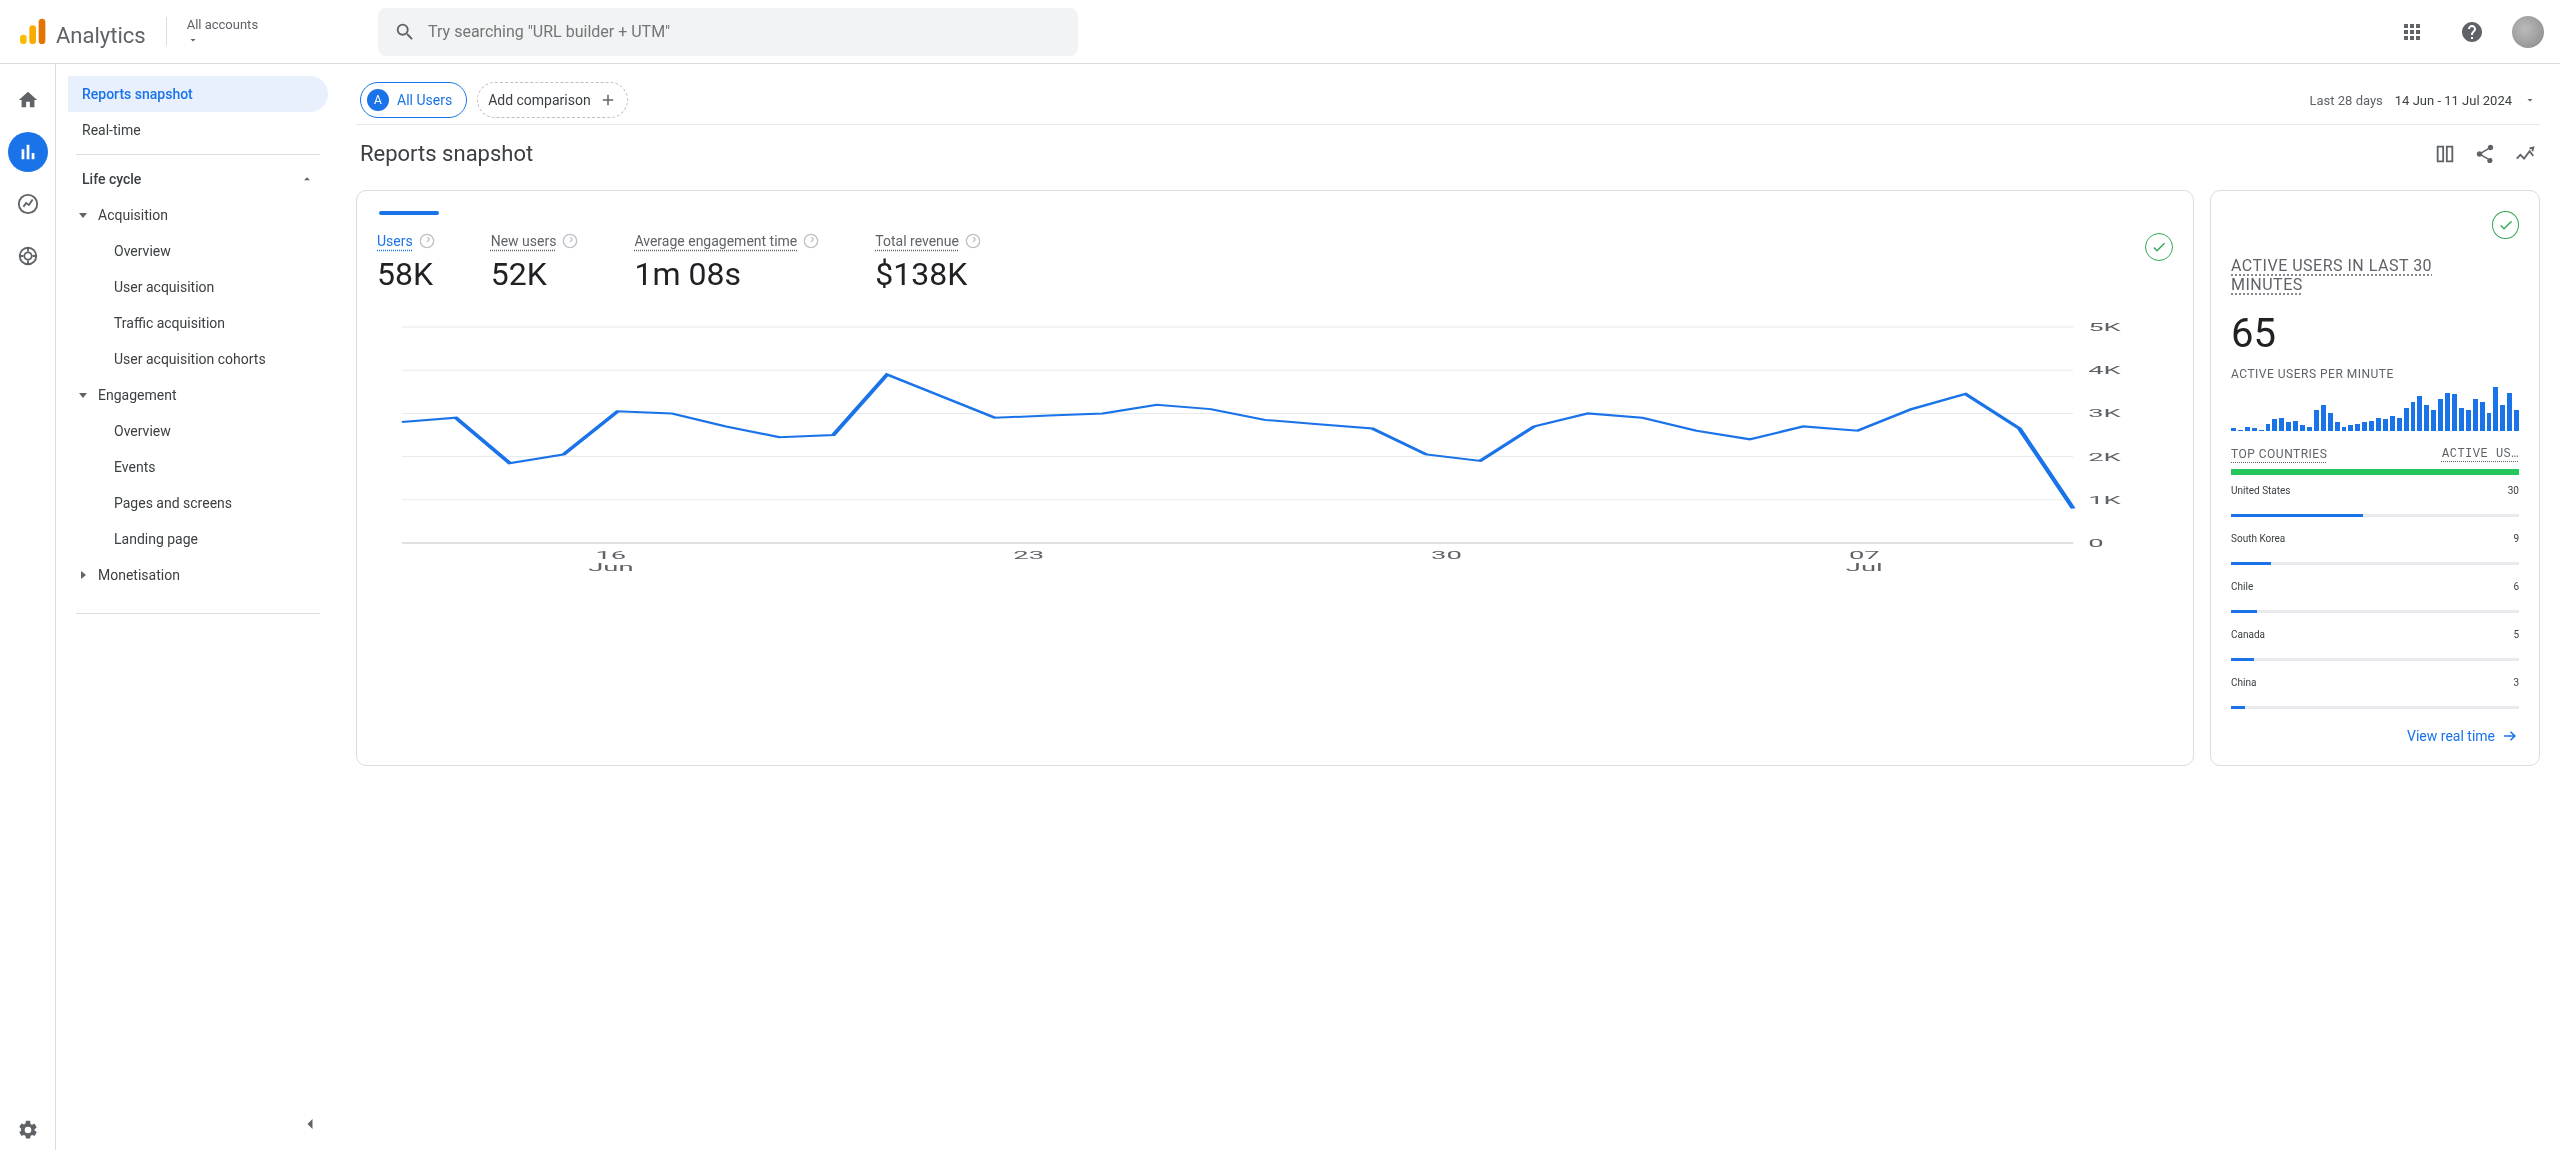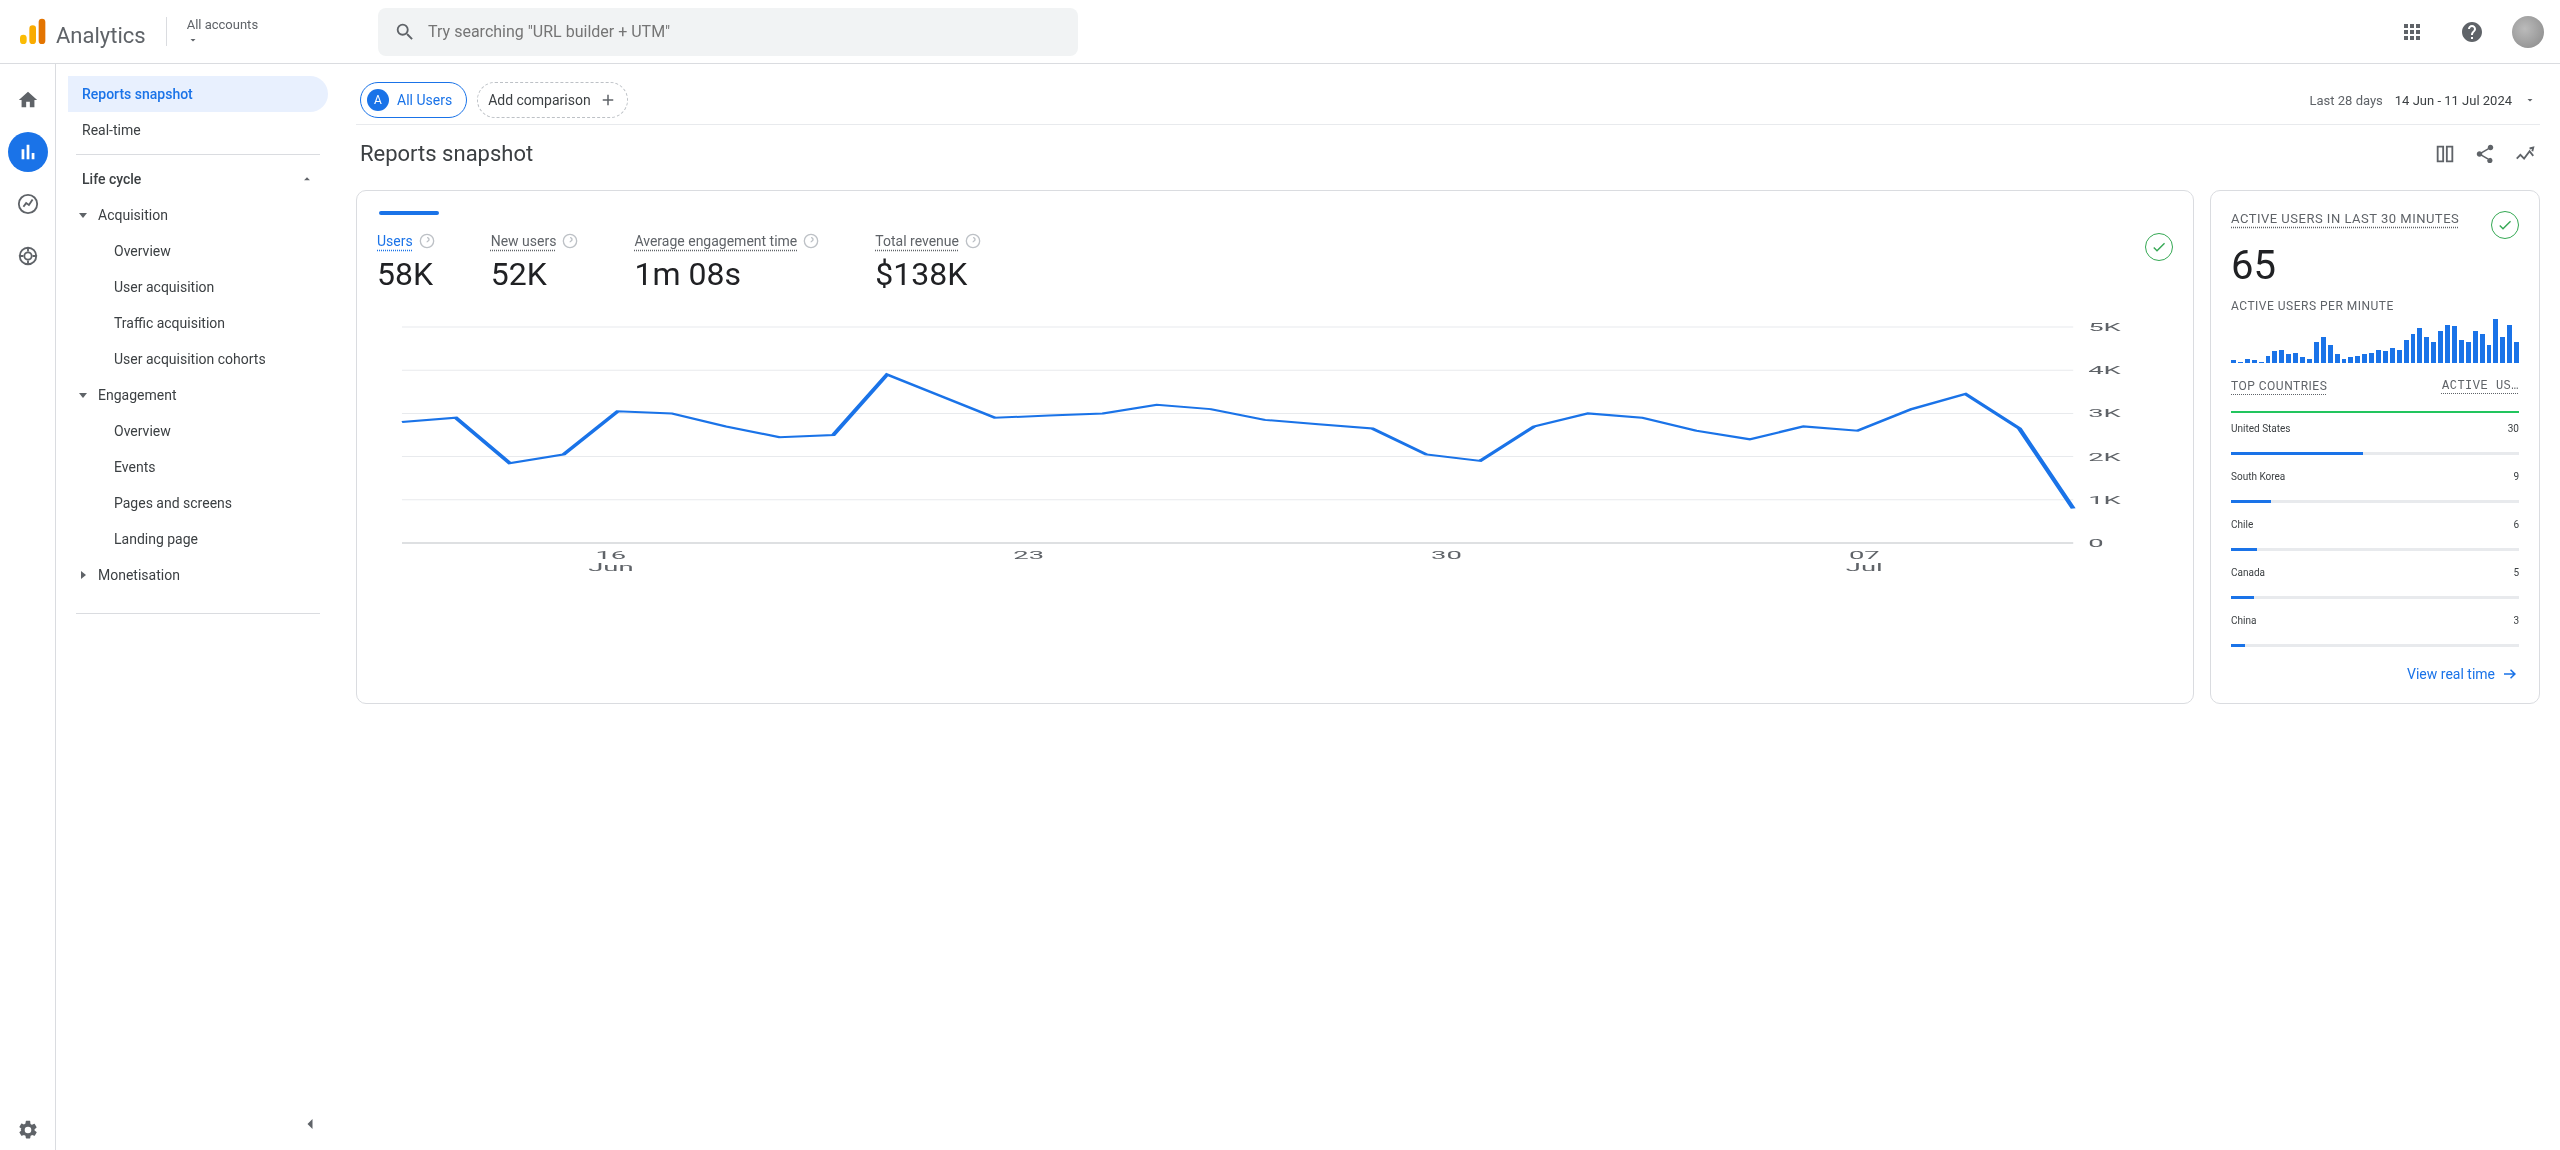--- a/index.html
+++ b/index.html
@@ -84,26 +84,26 @@
 
 .chart-area { margin-top: 30px; }
 .chart-svg { width: 100%; height: 260px; }
 .grid-line { stroke: #e8eaed; stroke-width: 1; }
 .base-line { stroke: #bdc1c6; stroke-width: 1; }
 .axis-label { font-size: 11px; fill: #5f6368; }
 .series-line { stroke: #1a73e8; stroke-width: 2; fill: none; }
 
 
 .rt-head-row { display: flex; align-items: flex-start; }
-.rt-head-label { font-size: 13px; color: #5f6368; letter-spacing: 0.5px; text-decoration: underline; text-decoration-style: dotted; text-underline-offset: 4px; }
+.rt-head-label { font-size: 16px; color: #5f6368; letter-spacing: 0.5px; text-decoration: underline; text-decoration-style: dotted; text-underline-offset: 4px; margin-top: 45px; }
 .rt-big { font-size: 40px; color: #202124; margin-top: 16px; }
 .rt-sub-label { font-size: 12px; color: #5f6368; letter-spacing: 0.5px; margin-top: 10px; }
 .rt-bars { height: 44px; display: flex; align-items: flex-end; gap: 2px; margin-top: 6px; }
 .rt-bar { flex: 1; background: #1a73e8; }
-.rt-table-head { display: flex; justify-content: space-between; font-size: 12px; color: #5f6368; letter-spacing: 0.5px; margin-top: 16px; border-bottom: 2px solid #22c55e; padding-bottom: 18px; }
+.rt-table-head { display: flex; justify-content: space-between; font-size: 12px; color: #5f6368; letter-spacing: 0.5px; margin-top: 16px; border-bottom: 6px solid #22c55e; padding-bottom: 8px; }
 .rt-table-row { display: flex; justify-content: space-between; font-size: 10px; color: #3c4043; padding: 10px 0 18px 0; }
 .rt-progress { height: 3px; background: #e8eaed; margin-bottom: 6px; }
 .rt-progress .fill { height: 100%; background: #1a73e8; }
 .rt-footer { margin-top: auto; display: flex; justify-content: flex-end; align-items: center; gap: 6px; color: #1a73e8; font-size: 14px; cursor: pointer; padding-top: 12px; }
 .rt-footer svg { width: 18px; height: 18px; fill: #1a73e8; }
 </style>
 </head>
 <body>
 
 <div class="header">

